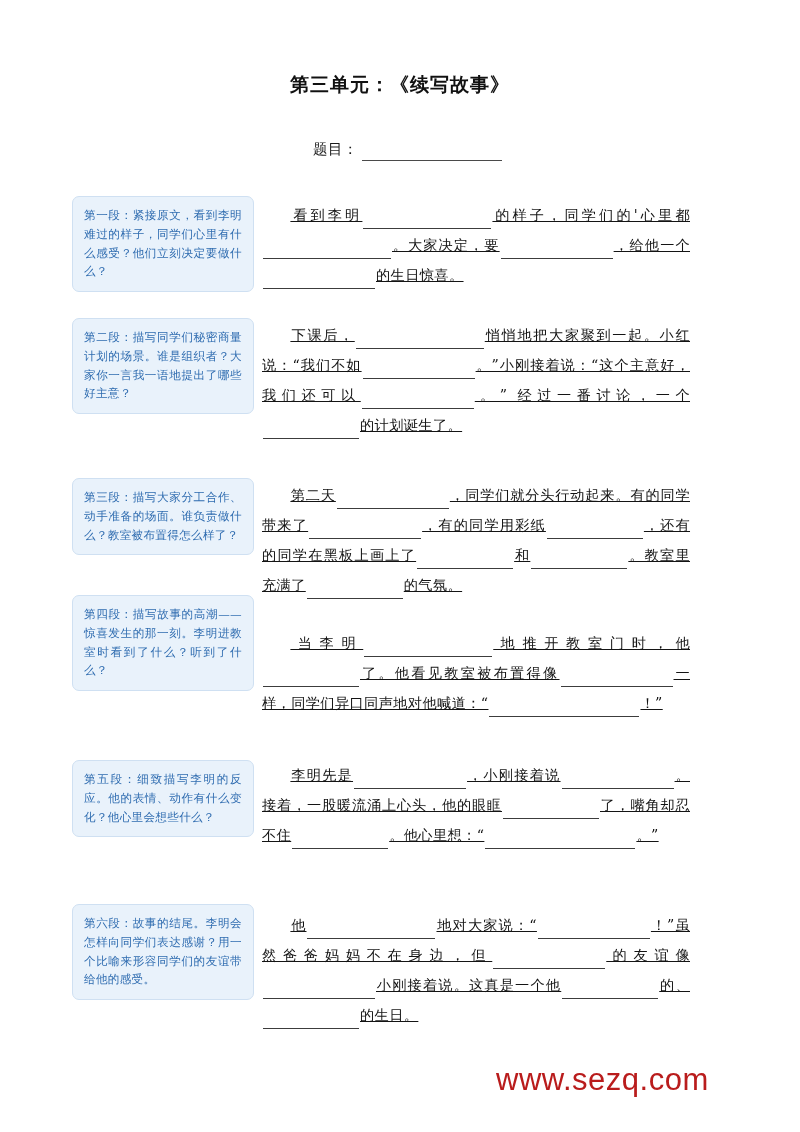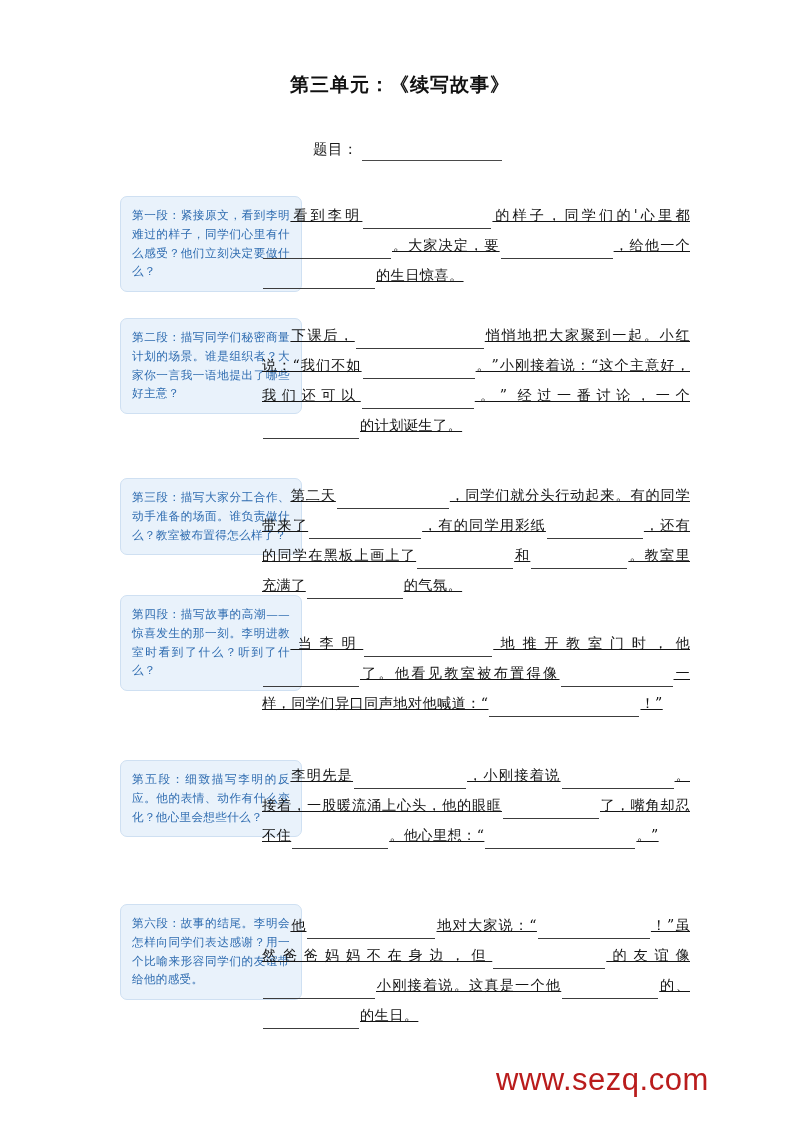--- a/index.html
+++ b/index.html
@@ -64,21 +64,20 @@
     background: #e9f2fb;
     border: 1px solid #cfe0f2;
     border-radius: 7px;
     padding: 9px 11px 10px 11px;
     color: #2f6cb0;
     font-size: 11.6px;
     line-height: 1.62;
     letter-spacing: 0.3px;
     text-align: justify;
     font-family: "DejaVu Serif", "Liberation Serif", serif;
-    margin-left: 48px;
   }
 
   .body-col {
     position: absolute;
     left: 262px;
     width: 428px;
     font-size: 14.2px;
     line-height: 2.12;
     letter-spacing: 0.4px;
     text-align: justify;

